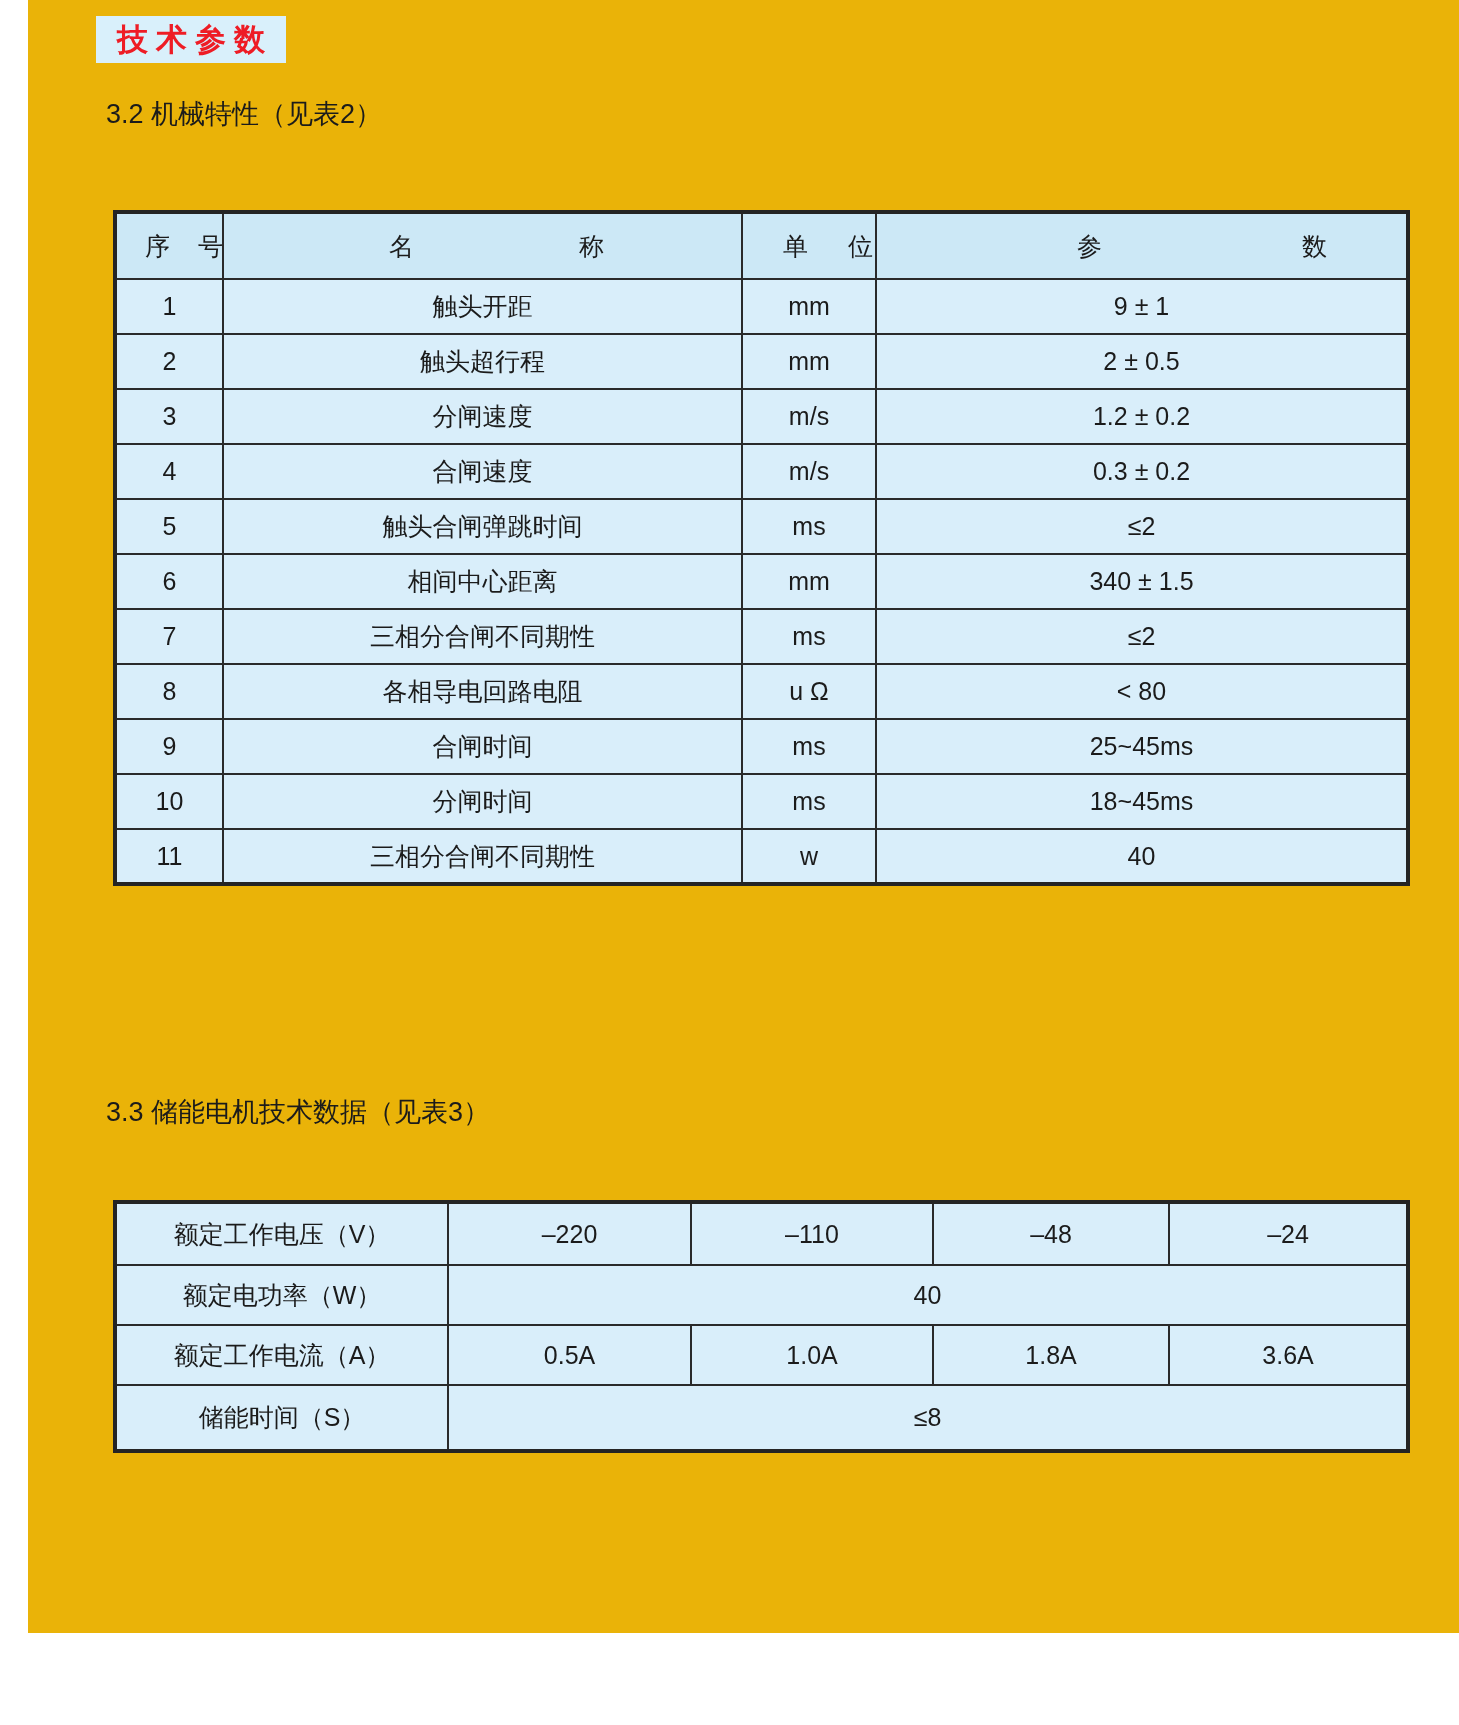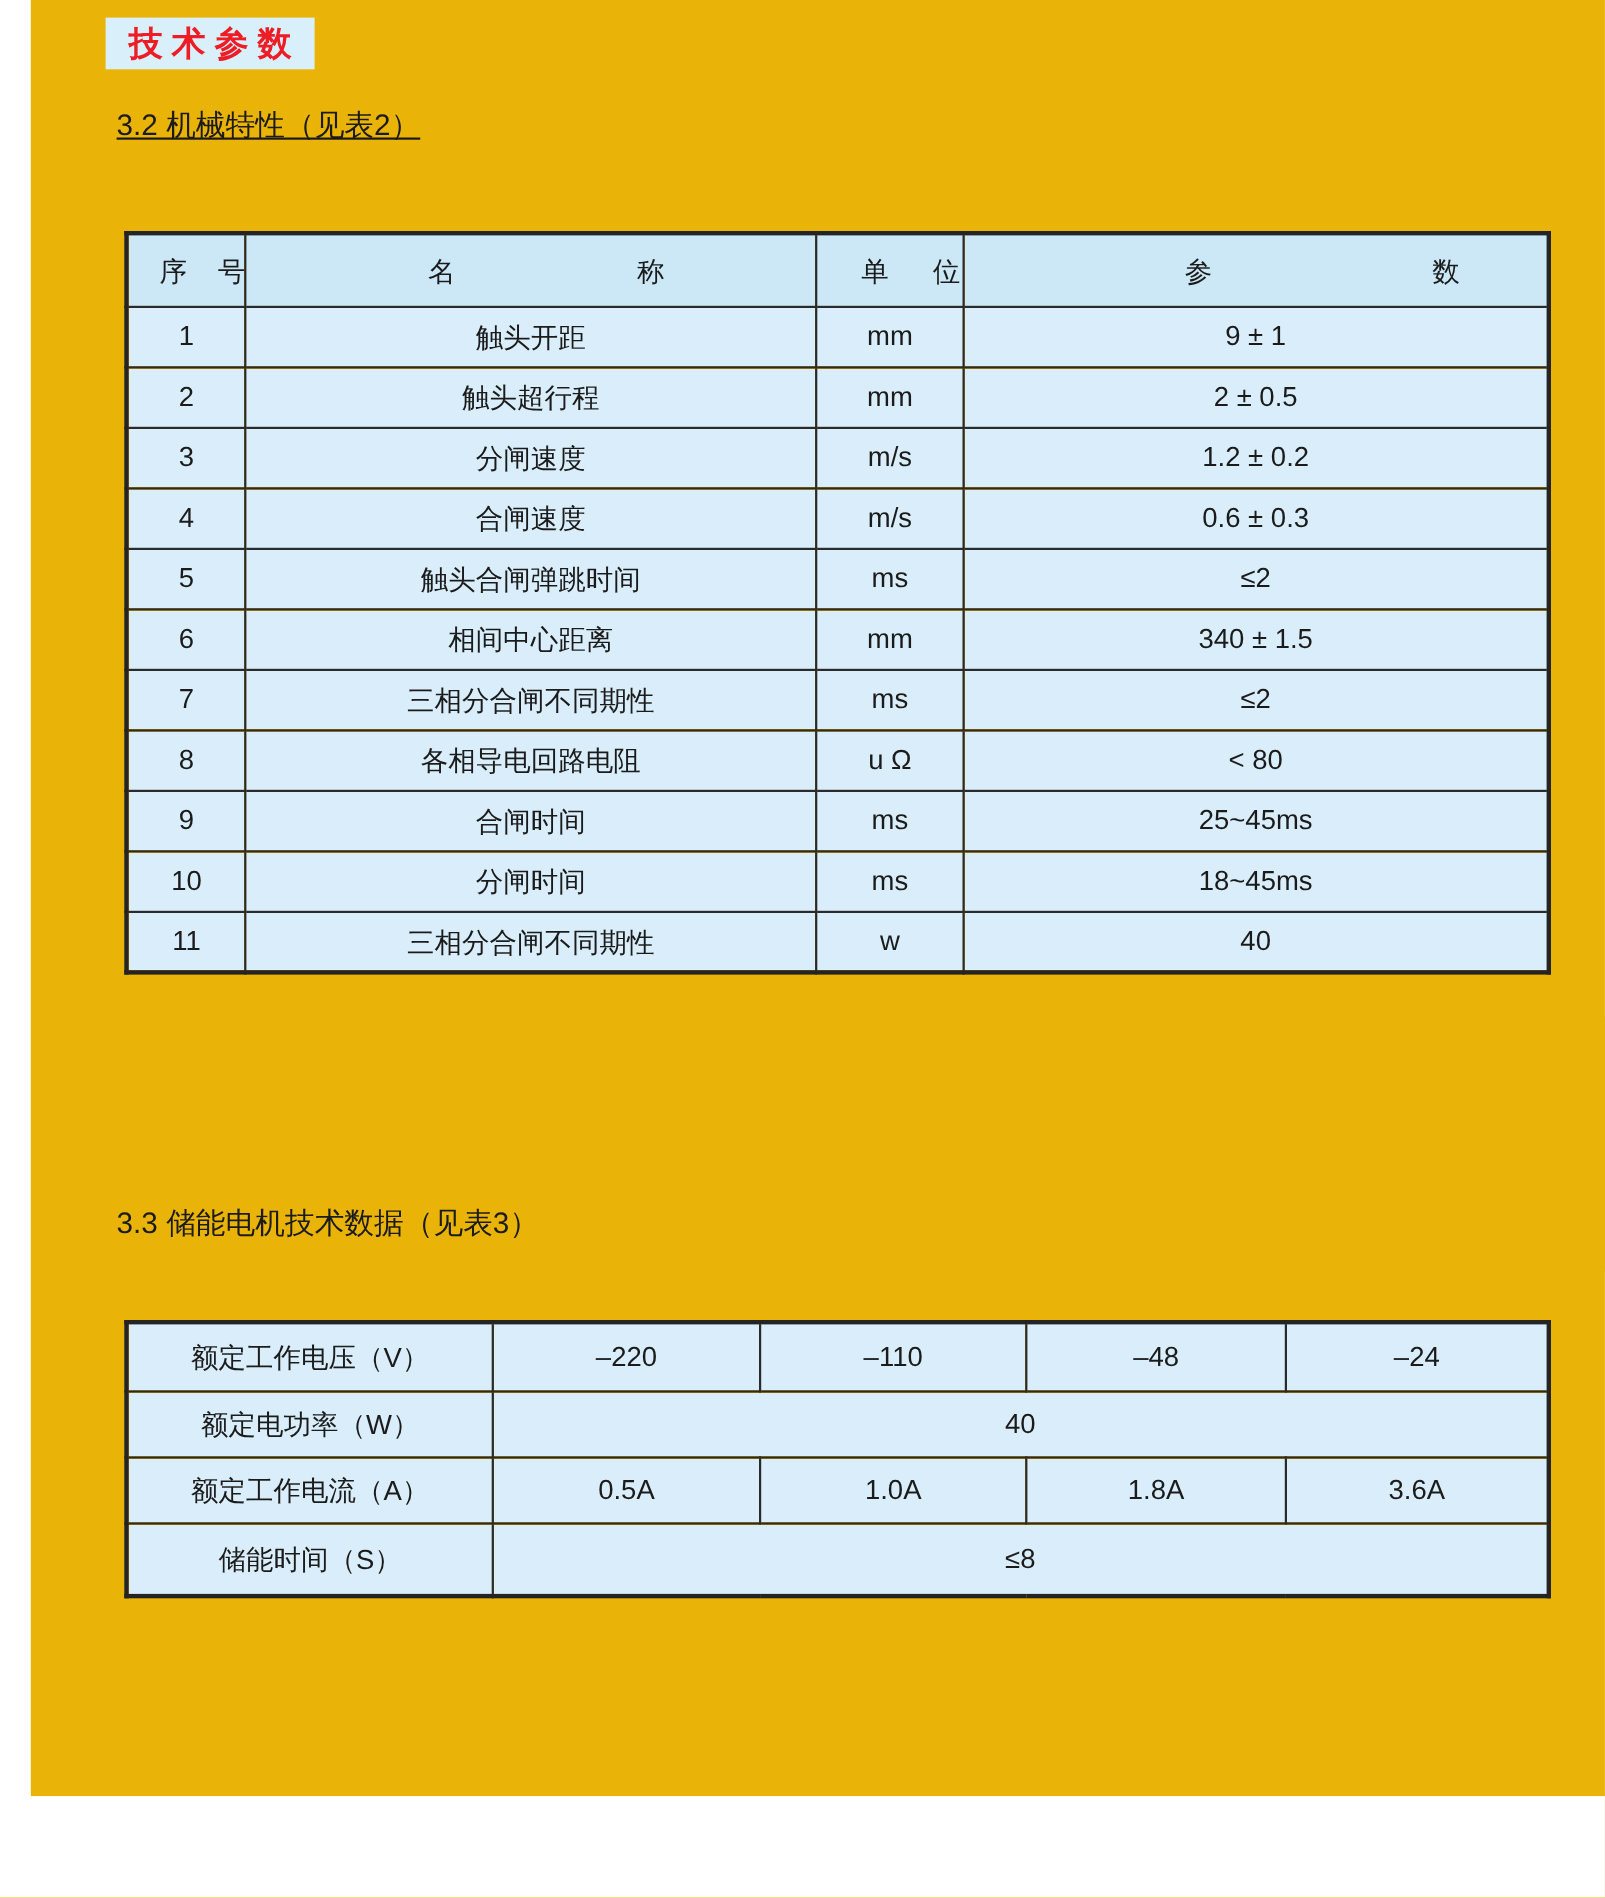--- a/index.html
+++ b/index.html
@@ -22,21 +22,21 @@
   }
   .badge-text {
     color:#ee1c25; font-weight:bold; font-size:31px;
     letter-spacing:8px; padding-left:8px; white-space:nowrap;
   }
 
   .section-heading {
     position:absolute; left:78px;
     font-size:27px; color:#1b1b1b; white-space:nowrap;
   }
-  #sec-mech  { top:96px;text-decoration:underline;  }
+  #sec-mech  { top:96px;  }
   #sec-motor { top:1094px; }
 
   
   table.param {
     position:absolute; left:85px;
     border-collapse:collapse; table-layout:fixed;
     border:4px solid #242424;
   }
   #mech-table  { top:210px;  width:1293px; }
   #motor-table { top:1200px; width:1293px; }
@@ -103,21 +103,21 @@
     <tr>
       <td>3</td>
       <td>分闸速度</td>
       <td>m/s</td>
       <td>1.2 ± 0.2</td>
     </tr>
     <tr>
       <td>4</td>
       <td>合闸速度</td>
       <td>m/s</td>
-      <td>0.6 ± 0.3</td>
+      <td>0.3 ± 0.2</td>
     </tr>
     <tr>
       <td>5</td>
       <td>触头合闸弹跳时间</td>
       <td>ms</td>
       <td>≤2</td>
     </tr>
     <tr>
       <td>6</td>
       <td>相间中心距离</td>

